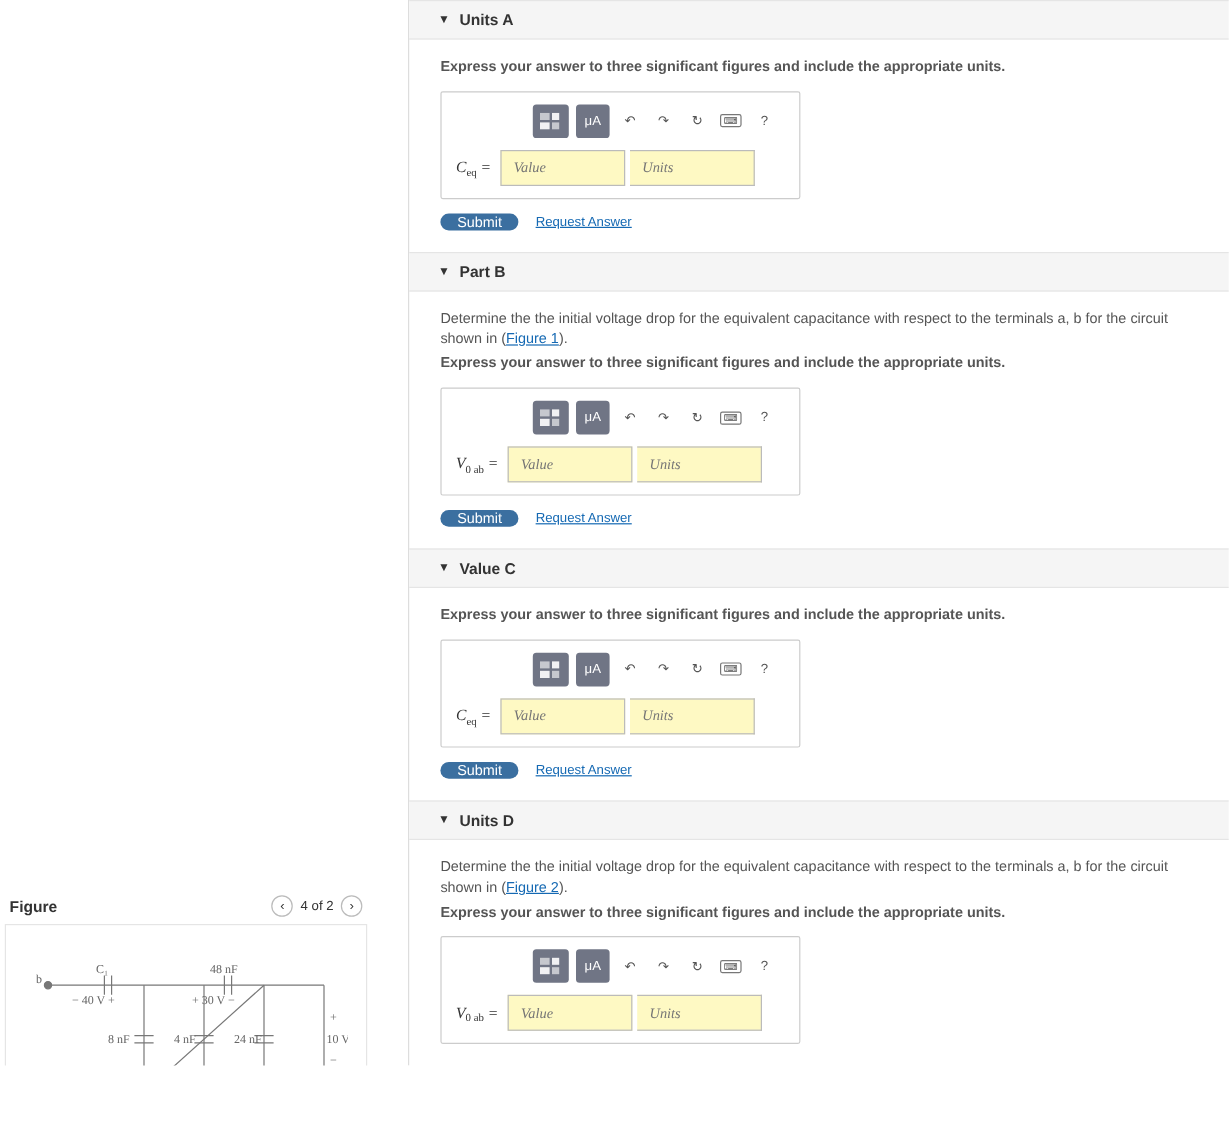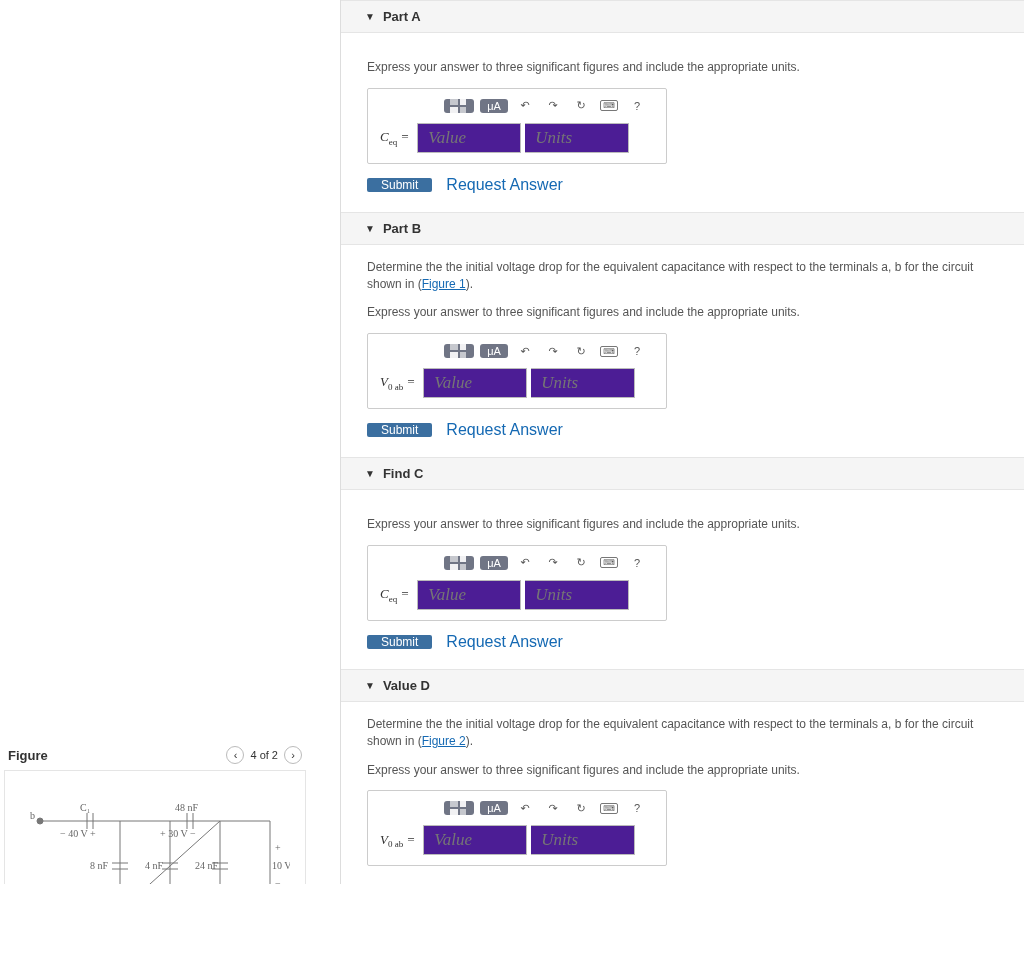--- a/index.html
+++ b/index.html
@@ -28,39 +28,39 @@
     align-items: center;
     gap: 8px;
     font-weight: bold;
     font-size: 13px;
     cursor: pointer;
   }
   .part-body {
     padding: 14px 24px 18px 26px;
   }
   .part-body p { margin-bottom: 4px; color: #555; line-height: 1.4; }
-  .bold-line { font-weight: normal; color: #333; margin-top: 12px; }
+  .bold-line { font-weight: bold; color: #333; margin-top: 0; }
   .link { color: #1569b3; text-decoration: underline; cursor: pointer; }
   .answer-box {
     border: 1px solid #ccc;
     margin-top: 8px;
     display: inline-block;
     padding: 10px 18px 10px 12px;
     border-radius: 2px;
   }
   .toolbar {
     display: flex;
     align-items: center;
     gap: 6px;
     margin-bottom: 10px;
     padding-left: 64px;
   }
   .tb-btn {
     width: 28px;
-    height: 14px;
+    height: 28px;
     background: #707585;
     border-radius: 3px;
     display: flex;
     align-items: center;
     justify-content: center;
     color: #fff;
     font-size: 11px;
     cursor: pointer;
   }
   .tb-btn.light {
@@ -81,44 +81,45 @@
     padding-right: 4px;
     white-space: nowrap;
   }
   .sub { font-size: 9px; vertical-align: sub; font-style: normal; margin-top: 12px;}
   .val-input, .unit-input {
     height: 30px;
     border: 1px solid #bbb;
     padding: 0 10px;
     font-family: Georgia, serif;
     font-style: italic;
-    font-size: 17px;
+    font-size: 12px;
     color: #888;
-    background: #4c1d95;
+    background: #fef9c3;
   }
   .val-input { width: 104px; }
   .unit-input { width: 104px; border-left: none;}
   .submit-row {
     margin-top: 12px;
     display: flex;
     align-items: center;
     gap: 14px;
   }
   .submit-btn {
     background: #3b6fa0;
     color: #fff;
     border: none;
     padding: 0 14px;
     font-size: 12px;
     cursor: pointer;
-    border-radius: 2px;
+    border-radius: 12px;
   }
   .req-answer {
     color: #1569b3;
-    font-size: 16px;
+    text-decoration: underline;
+    font-size: 11px;
     cursor: pointer;
     text-align: center;
   }
   .caret-down { font-size: 10px; }
   
   .figure-panel {
     position: absolute;
     left: 0;
     top: 740px;
     width: 310px;
@@ -152,21 +153,21 @@
   }
 </style>
 </head>
 <body>
 
 <div class="main-area">
 
   <div class="part">
     <div class="part-header">
       <span class="caret-down">▼</span>
-      <span>Part A</span>
+      <span>Units A</span>
     </div>
     <div class="part-body">
       <p class="bold-line">Express your answer to three significant figures and include the appropriate units.</p>
       <div class="answer-box">
         <div class="toolbar">
           <div class="tb-btn wide">
               <svg width="18" height="14">
                 <rect x="0" y="0" width="8" height="6" fill="#fff" opacity="0.6"></rect>
                 <rect x="10" y="0" width="6" height="6" fill="#fff" opacity="0.9"></rect>
                 <rect x="0" y="8" width="8" height="6" fill="#fff" opacity="0.9"></rect>
@@ -233,21 +234,21 @@
       <div class="submit-row">
         <button class="submit-btn">Submit</button>
         <span class="req-answer">Request Answer</span>
       </div>
     </div>
   </div>
 
   <div class="part">
     <div class="part-header">
       <span class="caret-down">▼</span>
-      <span>Find C</span>
+      <span>Value C</span>
     </div>
     <div class="part-body">
       <p class="bold-line">Express your answer to three significant figures and include the appropriate units.</p>
       <div class="answer-box">
         <div class="toolbar">
           <div class="tb-btn wide">
               <svg width="18" height="14">
                 <rect x="0" y="0" width="8" height="6" fill="#fff" opacity="0.6"></rect>
                 <rect x="10" y="0" width="6" height="6" fill="#fff" opacity="0.9"></rect>
                 <rect x="0" y="8" width="8" height="6" fill="#fff" opacity="0.9"></rect>
@@ -272,21 +273,21 @@
       <div class="submit-row">
         <button class="submit-btn">Submit</button>
         <span class="req-answer">Request Answer</span>
       </div>
     </div>
   </div>
 
   <div class="part">
     <div class="part-header">
       <span class="caret-down">▼</span>
-      <span>Value D</span>
+      <span>Units D</span>
     </div>
     <div class="part-body">
       <p>
         <span>Determine the the initial voltage drop for the equivalent capacitance with respect to the terminals a, b for the circuit shown in (</span><span class="link">Figure 2</span><span>).</span>
       </p>
       <p class="bold-line">Express your answer to three significant figures and include the appropriate units.</p>
       <div class="answer-box">
         <div class="toolbar">
           <div class="tb-btn wide">
               <svg width="18" height="14">

